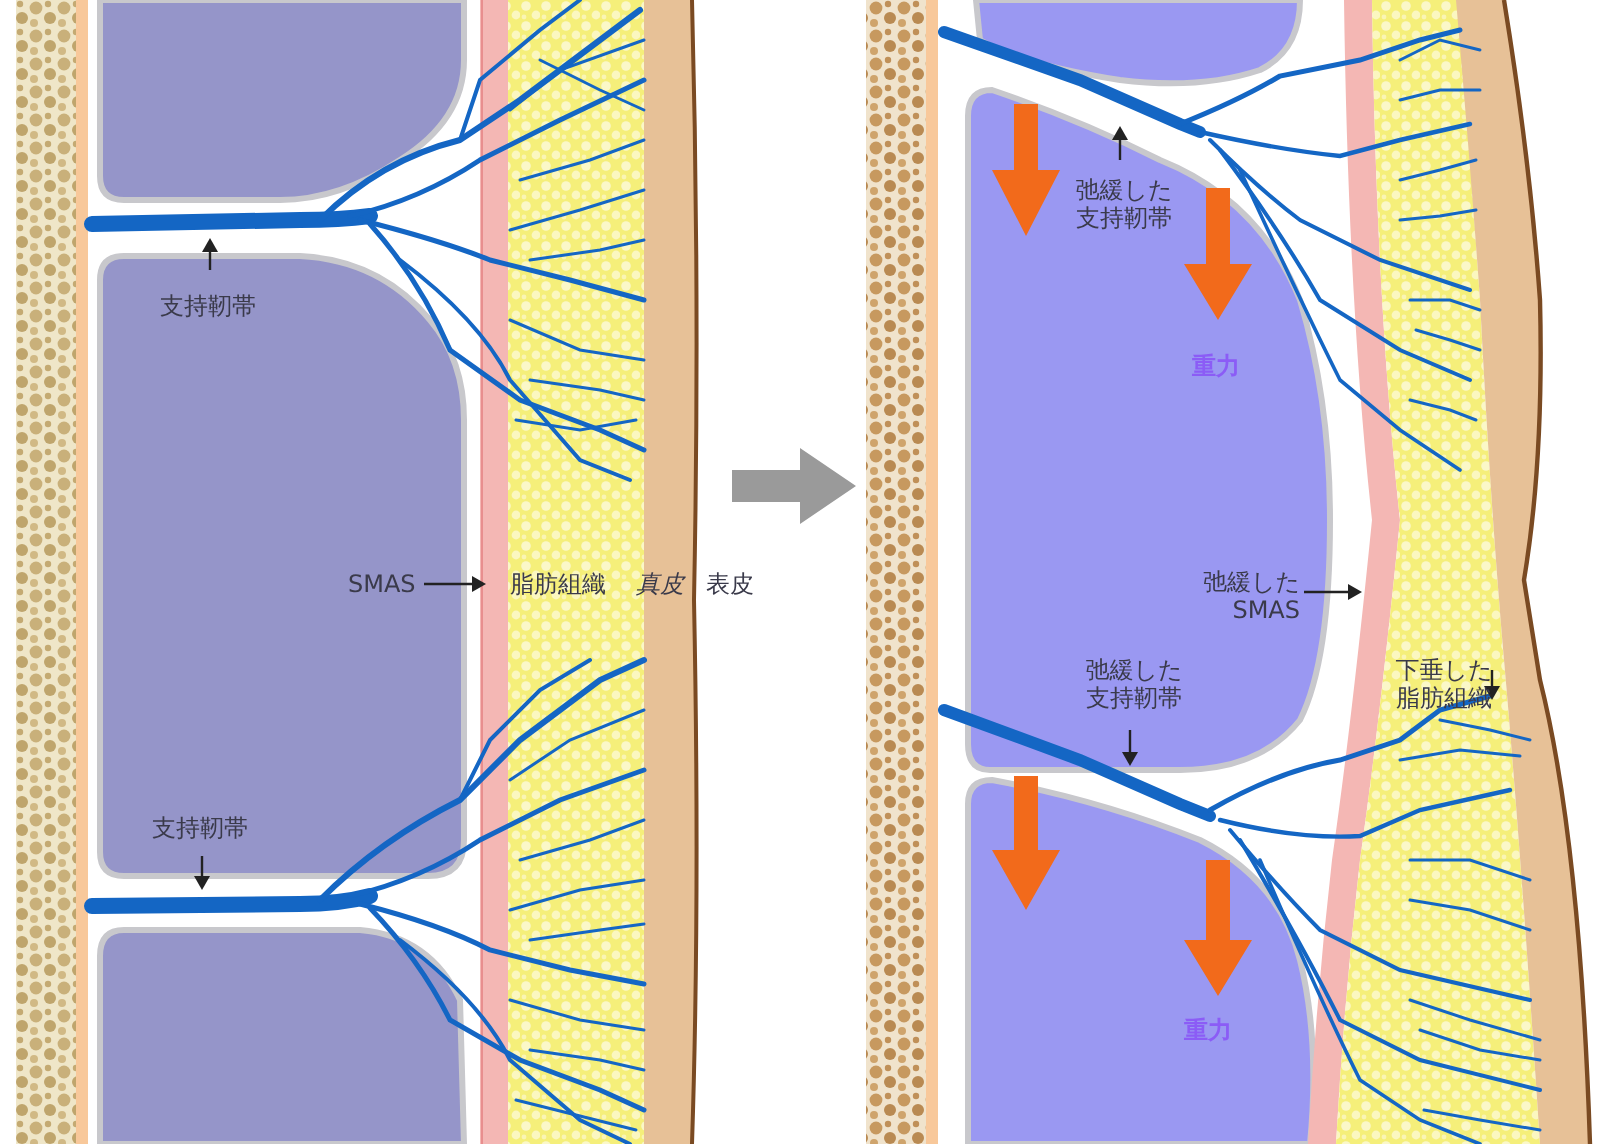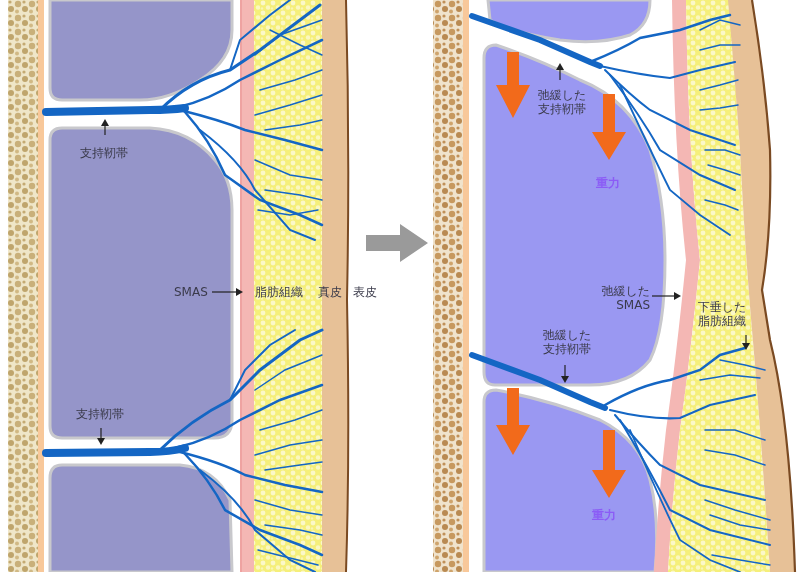--- a/index.html
+++ b/index.html
@@ -169,34 +169,34 @@
         <line x1="746" y1="335" x2="746" y2="345"></line>
         <path d="M742,343 L746,350 L750,343 Z" stroke="none"></path>
       </g>
     </g>
   </svg>
 
   <div class="lbl" style="left:80px;top:146px;">支持靭帯</div>
   <div class="lbl" style="left:76px;top:407px;">支持靭帯</div>
   <div class="lbl" style="left:174px;top:285px;">SMAS</div>
   <div class="lbl" style="left:255px;top:285px;">脂肪組織</div>
-  <div class="lbl" style="left:318px;top:285px;">真皮</div>
+  <div class="lbl" style="left:318px;top:285px;font-style:italic;">真皮</div>
   <div class="lbl" style="left:353px;top:285px;text-align:right;">表皮</div>
 
   <div class="lbl center" style="left:530px;top:88px;width:64px;">
     <div>弛緩した</div>
     <div>支持靭帯</div>
   </div>
   <div class="lbl grav" style="left:596px;top:176px;">重力</div>
 
   <div class="lbl right" style="left:590px;top:284px;width:60px;">
     <div>弛緩した</div>
     <div>SMAS</div>
   </div>
-  <div class="lbl center" style="left:690px;top:300px;width:64px;">
+  <div class="lbl center" style="left:690px;top:328px;width:64px;">
     <div>下垂した</div>
     <div>脂肪組織</div>
   </div>
 
   <div class="lbl center" style="left:535px;top:328px;width:64px;">
     <div>弛緩した</div>
     <div>支持靭帯</div>
   </div>
   <div class="lbl grav" style="left:592px;top:508px;">重力</div>
 

